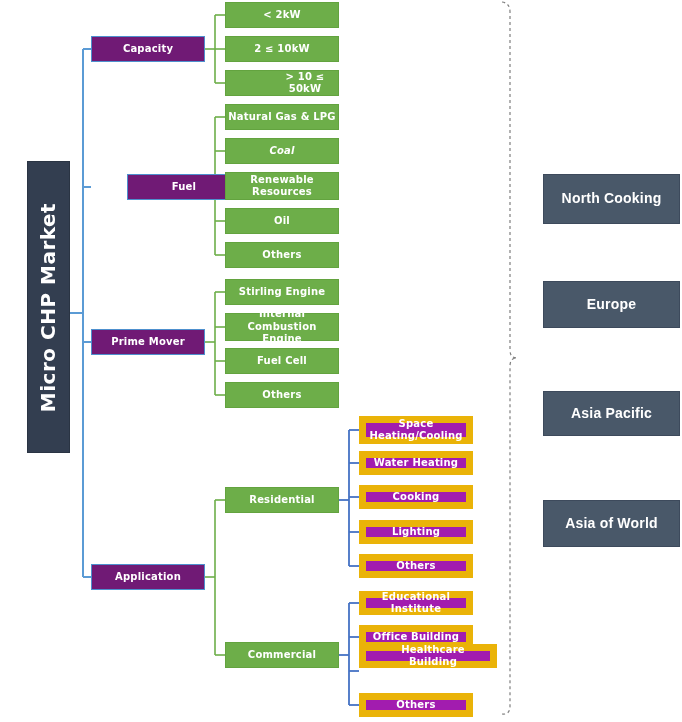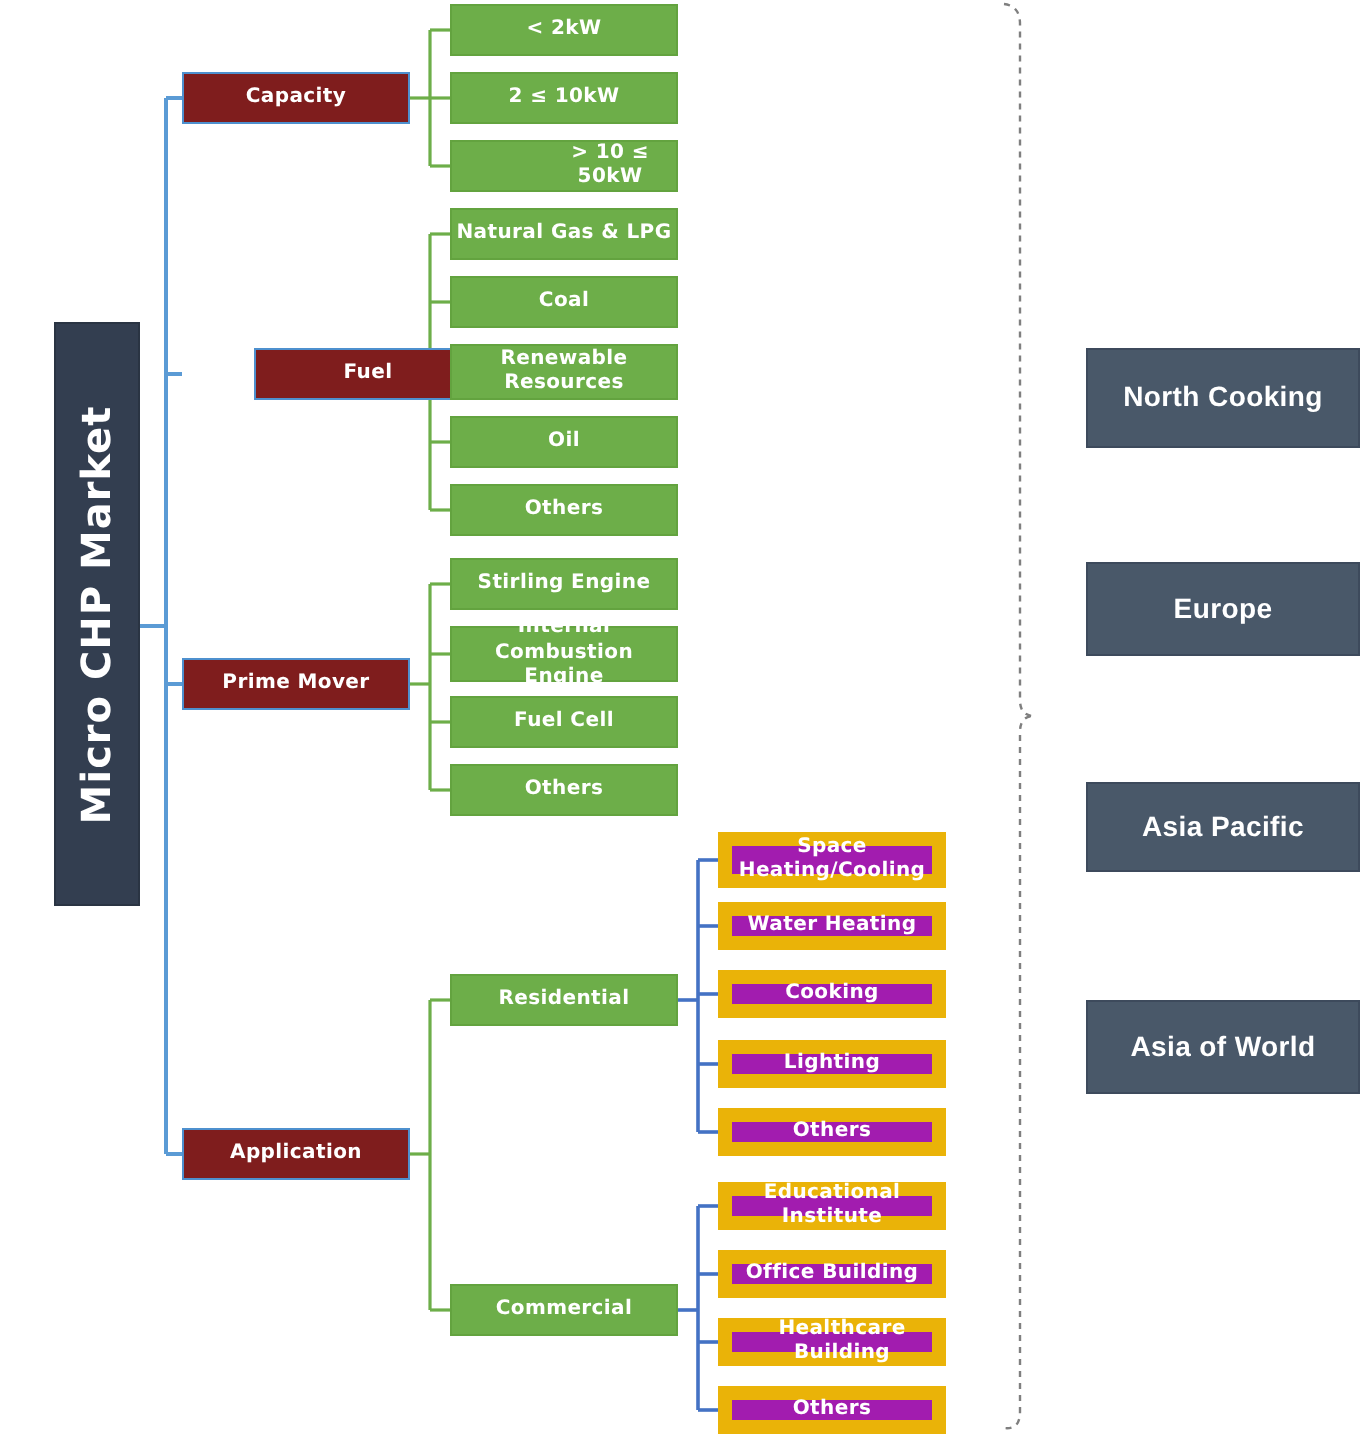--- a/index.html
+++ b/index.html
@@ -28,21 +28,21 @@
     background: #333E50;
     border: 1px solid #2A3443;
   }
   .root-box span {
     transform: rotate(-90deg);
     white-space: nowrap;
     font-size: 20px;
     letter-spacing: .5px;
   }
   .cat-box {
-    background: #7f1d1d;
+    background: #701a75;
     border: 1px solid #4E90CE;
   }
   .green-box {
     background: #6DAE49;
     border: 1px solid #63A33F;
   }
   .blue-box {
     background: #a21caf;
     border: 7px solid #eab308;
   }
@@ -125,21 +125,21 @@
   <div class="box cat-box" style="left:91px; top:36px;  width:114px; height:26px;">Capacity</div>
   <div class="box cat-box" style="left:91px; top:174px; width:114px; height:26px;margin-left:36px;">Fuel</div>
   <div class="box cat-box" style="left:91px; top:329px; width:114px; height:26px;">Prime Mover</div>
   <div class="box cat-box" style="left:91px; top:564px; width:114px; height:26px;">Application</div>
 
   <div class="box green-box" style="left:225px; top:2px;  width:114px; height:26px;">&lt; 2kW</div>
   <div class="box green-box" style="left:225px; top:36px; width:114px; height:26px;">2 ≤ 10kW</div>
   <div class="box green-box" style="left:225px; top:70px; width:114px; height:26px;padding-left:48px;">&gt; 10 ≤ 50kW</div>
 
   <div class="box green-box" style="left:225px; top:104px; width:114px; height:26px;">Natural Gas &amp; LPG</div>
-  <div class="box green-box" style="left:225px; top:138px; width:114px; height:26px;">Coal</div>
+  <div class="box green-box" style="left:225px; top:138px; width:114px; height:26px;font-style:italic;">Coal</div>
   <div class="box green-box" style="left:225px; top:172px; width:114px; height:28px;">Renewable
 Resources</div>
   <div class="box green-box" style="left:225px; top:208px; width:114px; height:26px;">Oil</div>
   <div class="box green-box" style="left:225px; top:242px; width:114px; height:26px;">Others</div>
 
   <div class="box green-box" style="left:225px; top:279px; width:114px; height:26px;text-align:center;">Stirling Engine</div>
   <div class="box green-box" style="left:225px; top:313px; width:114px; height:28px;">Internal Combustion
 Engine</div>
   <div class="box green-box" style="left:225px; top:348px; width:114px; height:26px;">Fuel Cell</div>
   <div class="box green-box" style="left:225px; top:382px; width:114px; height:26px;">Others</div>
@@ -149,21 +149,21 @@
 
   <div class="box blue-box" style="left:359px; top:416px; width:114px; height:28px;">Space
 Heating/Cooling</div>
   <div class="box blue-box" style="left:359px; top:451px; width:114px; height:24px;">Water Heating</div>
   <div class="box blue-box" style="left:359px; top:485px; width:114px; height:24px;">Cooking</div>
   <div class="box blue-box" style="left:359px; top:520px; width:114px; height:24px;">Lighting</div>
   <div class="box blue-box" style="left:359px; top:554px; width:114px; height:24px;">Others</div>
 
   <div class="box blue-box" style="left:359px; top:591px; width:114px; height:24px;">Educational Institute</div>
   <div class="box blue-box" style="left:359px; top:625px; width:114px; height:24px;">Office Building</div>
-  <div class="box blue-box" style="left:359px; top:659px; width:114px; height:24px;padding-left:12px;">Healthcare Building</div>
+  <div class="box blue-box" style="left:359px; top:644px; width:138px; height:24px;padding-left:12px;">Healthcare Building</div>
   <div class="box blue-box" style="left:359px; top:693px; width:114px; height:24px;">Others</div>
 
   <div class="box region-box" style="left:543px; top:174px; width:137px; height:50px;">North Cooking</div>
   <div class="box region-box" style="left:543px; top:281px; width:137px; height:47px;">Europe</div>
   <div class="box region-box" style="left:543px; top:391px; width:137px; height:45px;">Asia Pacific</div>
   <div class="box region-box" style="left:543px; top:500px; width:137px; height:47px;">Asia of World</div>
 
 </div>
 
 </body></html>

